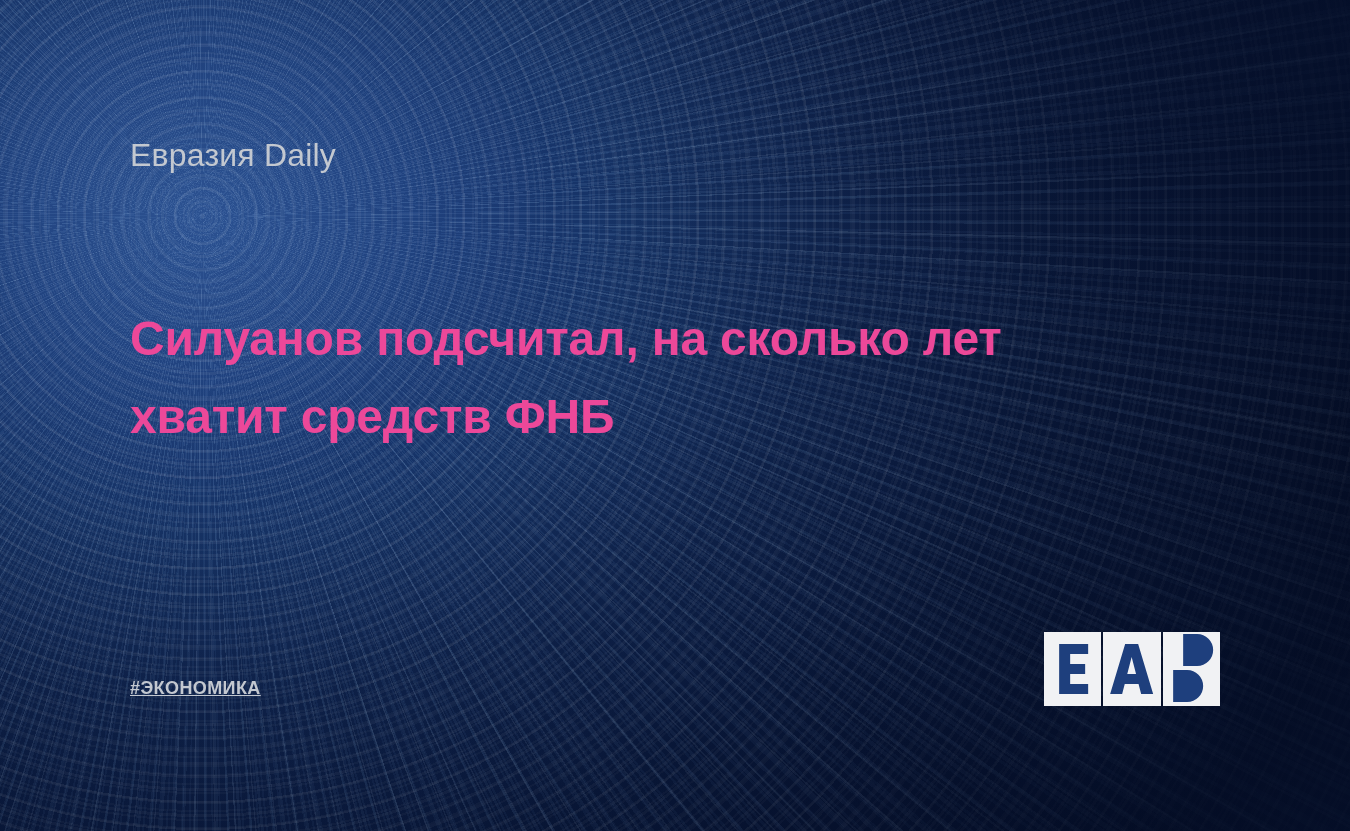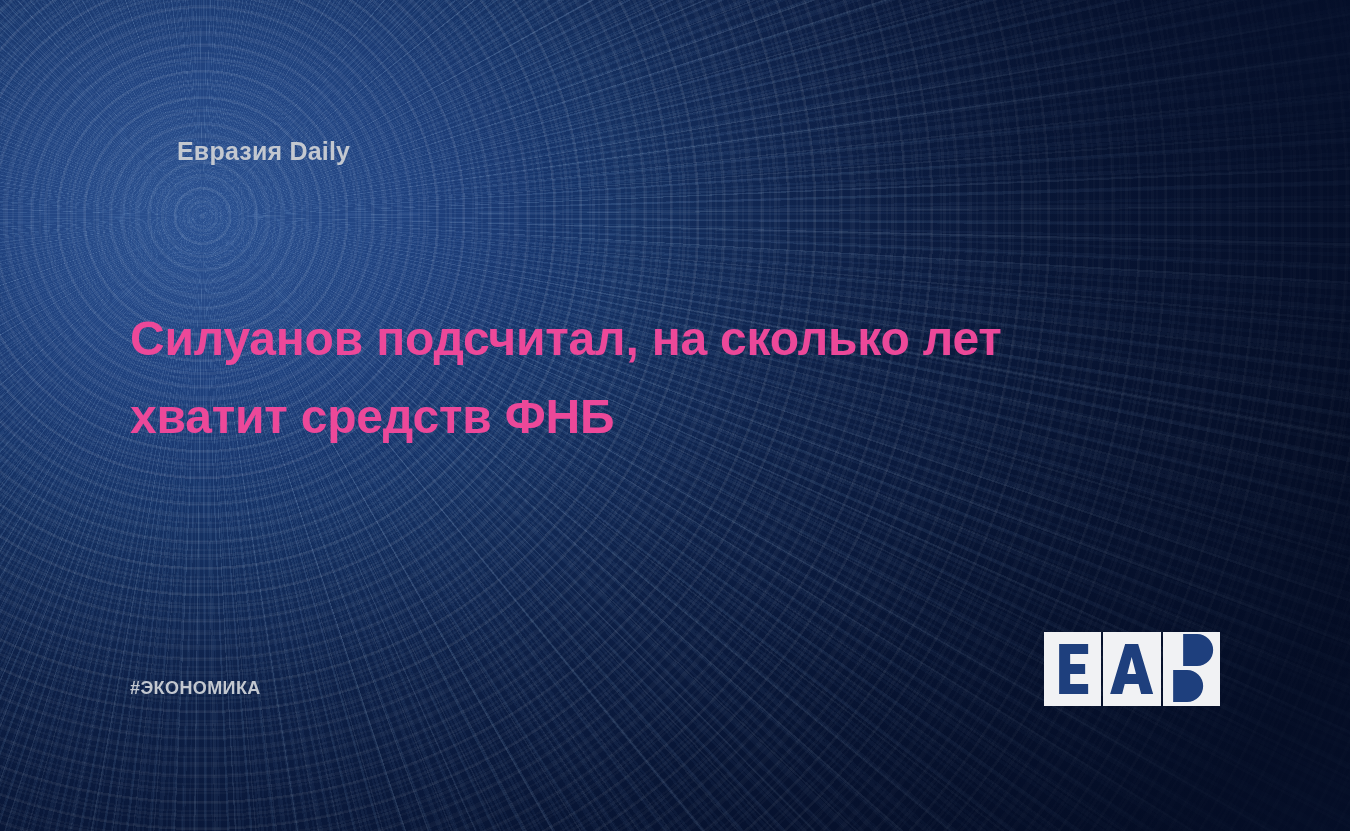--- a/index.html
+++ b/index.html
@@ -106,26 +106,25 @@
   
   .content {
     position: absolute;
     inset: 0;
   }
 
   .brand {
     position: absolute;
     left: 130px;
     top: 137px;
-    font-size: 25px;
-    font-weight: bold;
+    font-size: 32px;
+    font-weight: normal;
     letter-spacing: 0.2px;
     color: #c3c8d0;
     white-space: nowrap;
-    margin-left: 47px;
   }
 
   .headline {
     position: absolute;
     left: 130px;
     top: 268px;
     width: 1010px;
     font-size: 48px;
     font-weight: bold;
     line-height: 1.62;
@@ -135,20 +134,21 @@
 
   .tag {
     position: absolute;
     left: 130px;
     top: 678px;
     font-size: 18px;
     font-weight: bold;
     letter-spacing: 0.4px;
     color: #c3c8d0;
     white-space: nowrap;
+    text-decoration: underline;
   }
 
   
   .logo {
     position: absolute;
     left: 1044px;
     top: 632px;
     width: 176px;
     height: 74px;
     display: flex;

